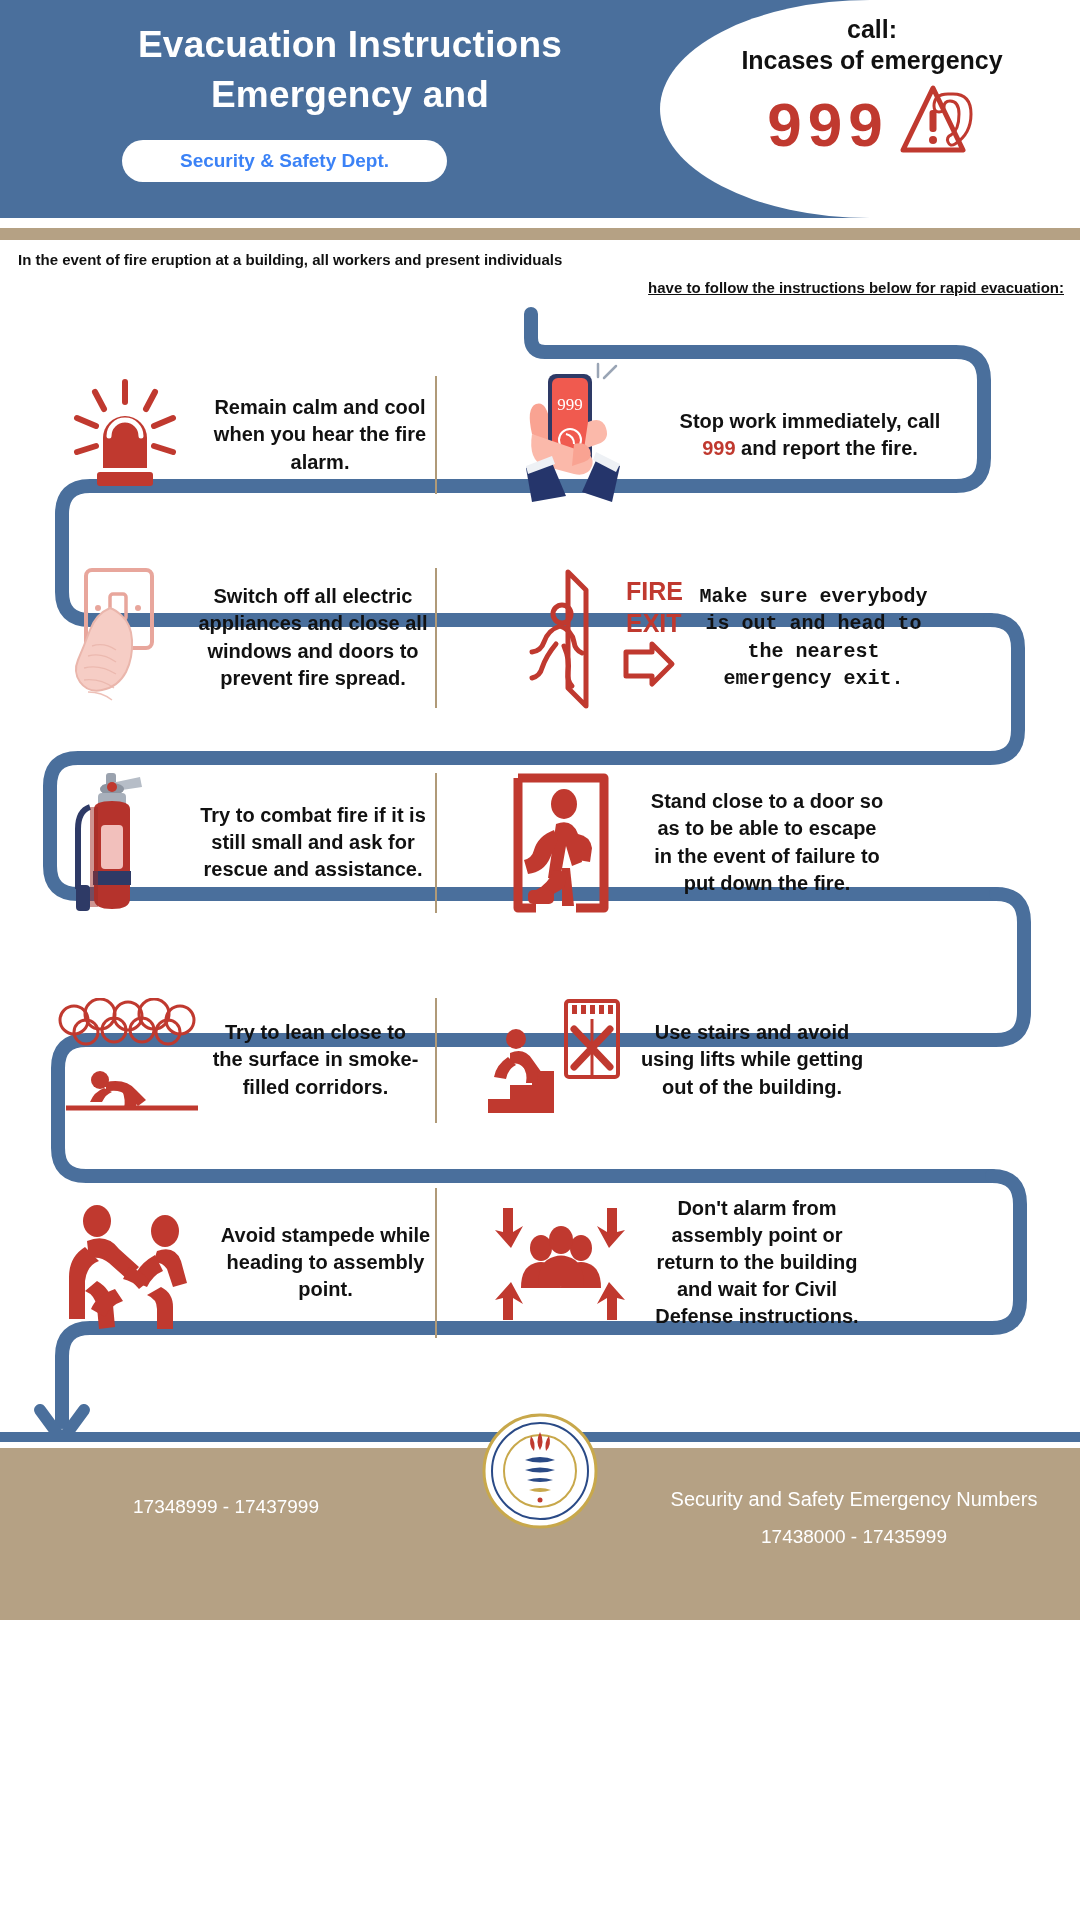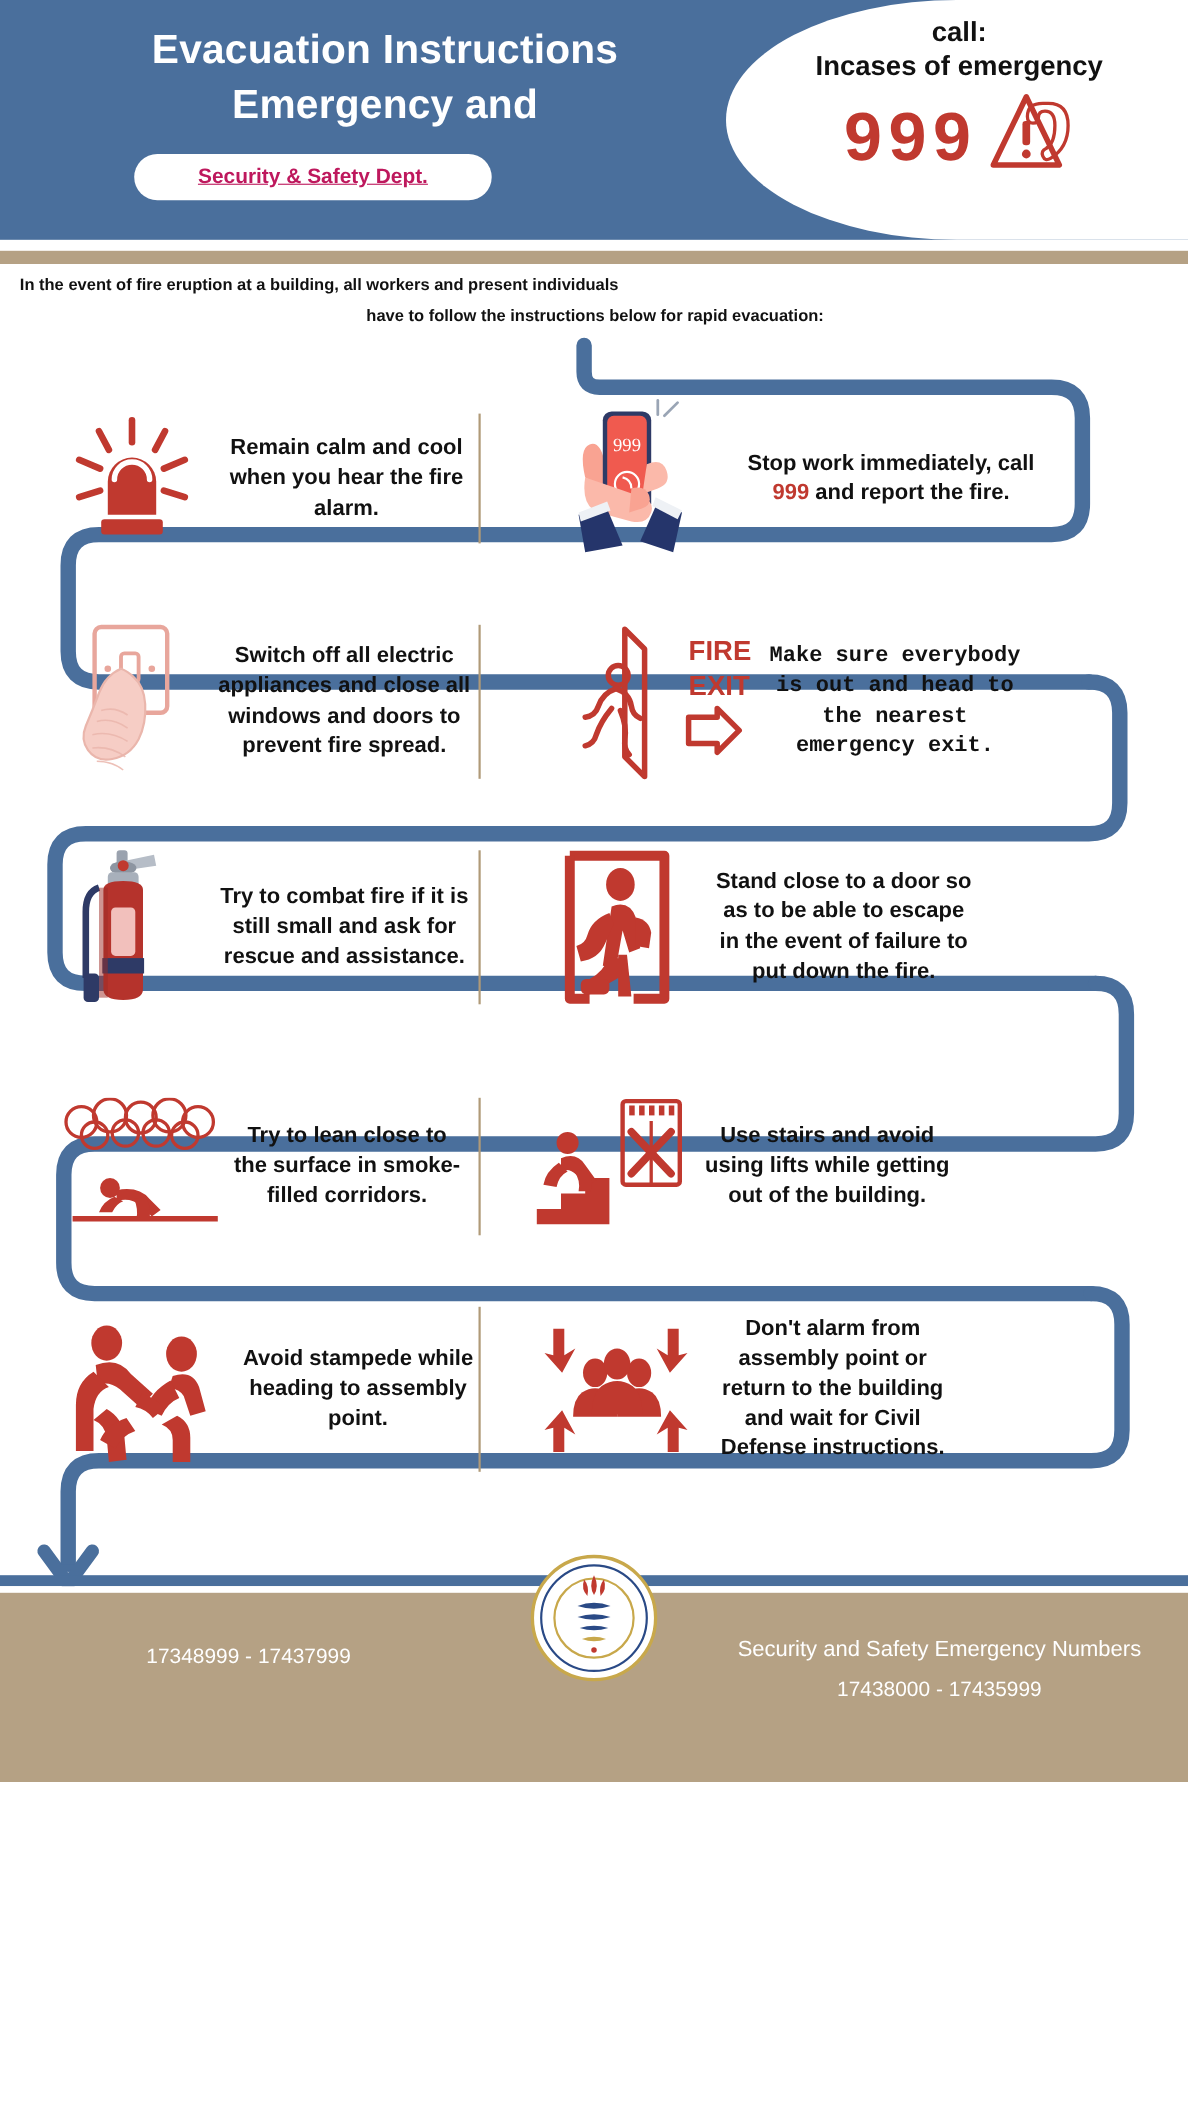--- a/index.html
+++ b/index.html
@@ -28,21 +28,21 @@
   .title-line {
     color:#ffffff; font-size:37px; font-weight:bold; line-height:1.34;
     letter-spacing:.2px;
   }
   .dept-pill {
     position:absolute; left:122px; top:140px;
     width:325px; height:42px; background:#ffffff;
     border-radius:24px;
     display:flex; align-items:center; justify-content:center;
   }
-  .dept-pill span { color:#be185d; font-size:19px; font-weight:bold;text-decoration:underline; }
+  .dept-pill span { color:#3b82f6; font-size:19px; font-weight:bold; }
 
   .emg-box {
     position:absolute; right:18px; top:14px; width:380px; text-align:center;
   }
   .emg-label { color:#111; font-size:25px; font-weight:bold; line-height:1.24; }
   .emg-row { display:flex; align-items:center; justify-content:center; margin-top:4px; }
   .emg-num {
     color:#c0392f; font-size:62px; font-weight:bold; letter-spacing:6px;
   }
   .emg-icon { margin-left:4px; }
@@ -52,21 +52,21 @@
     position:absolute; left:0; top:228px; width:1080px; height:12px;
     background:#b5a184;
   }
 
   
   .intro {
     position:absolute; left:18px; top:246px; width:1046px;
     font-size:15px; font-weight:bold; color:#111;
     line-height:1.85; text-align:justify;
   }
-  .intro .l2 { text-align:center; }
+  .intro .l2 { text-align:right;text-decoration:underline; }
 
   
   .snake { position:absolute; left:0; top:300px; width:1080px; height:1120px; }
 
   
   .row { position:absolute; width:1080px; display:flex; }
   .cell { display:flex; align-items:center; }
   .cell-icon { flex:0 0 auto; display:flex; align-items:center; justify-content:center; }
   .cell-text {
     font-size:20px; font-weight:bold; color:#111; line-height:1.36;
@@ -154,21 +154,21 @@
 
     <path d="M992 876 Q1020 876 1020 904 L1020 1000 Q1020 1028 992 1028 L90 1028 Q62 1028 62 1056 L62 1122"></path>
   </g>
   <path d="M62 1122 L62 1128" stroke="#4a6f9c" stroke-width="14" fill="none"></path>
   <path d="M40 1110 L62 1140 L84 1110" fill="none" stroke="#4a6f9c" stroke-width="12" stroke-linecap="round" stroke-linejoin="round"></path>
 </svg>
 </div>
 
 <div class="row" style="top:360px; height:150px;">
 
-  <div class="cell" style="width:435px; padding-left:40px;">
+  <div class="cell" style="width:435px; padding-left:40px;justify-content:flex-end;">
     <div class="cell-icon" style="width:160px;">
       <svg width="120" height="118" viewBox="0 0 120 118">
         <g stroke="#c0392f" stroke-width="6" stroke-linecap="round">
           <line x1="60" y1="6" x2="60" y2="26"></line>
           <line x1="30" y1="16" x2="39" y2="33"></line>
           <line x1="90" y1="16" x2="81" y2="33"></line>
           <line x1="12" y1="42" x2="31" y2="50"></line>
           <line x1="108" y1="42" x2="89" y2="50"></line>
           <line x1="12" y1="76" x2="31" y2="70"></line>
           <line x1="108" y1="76" x2="89" y2="70"></line>

